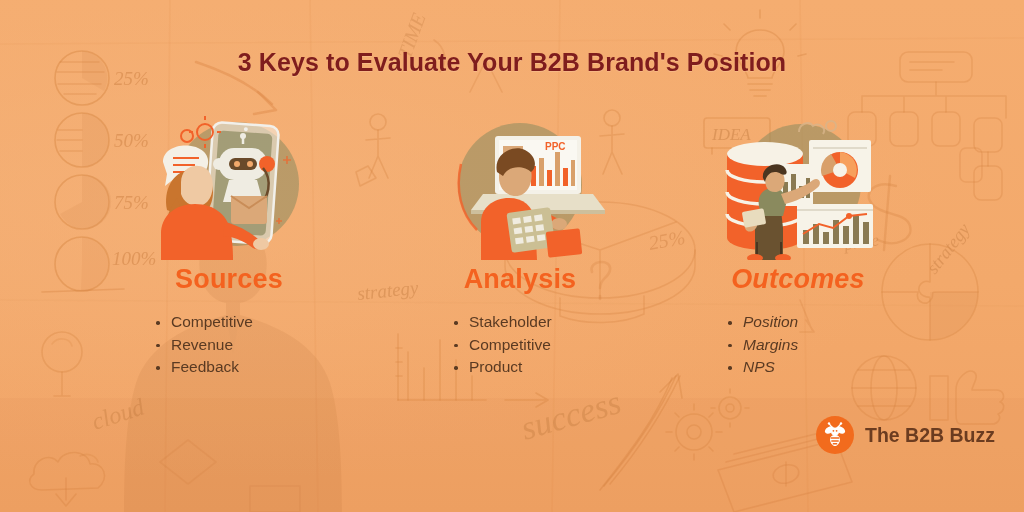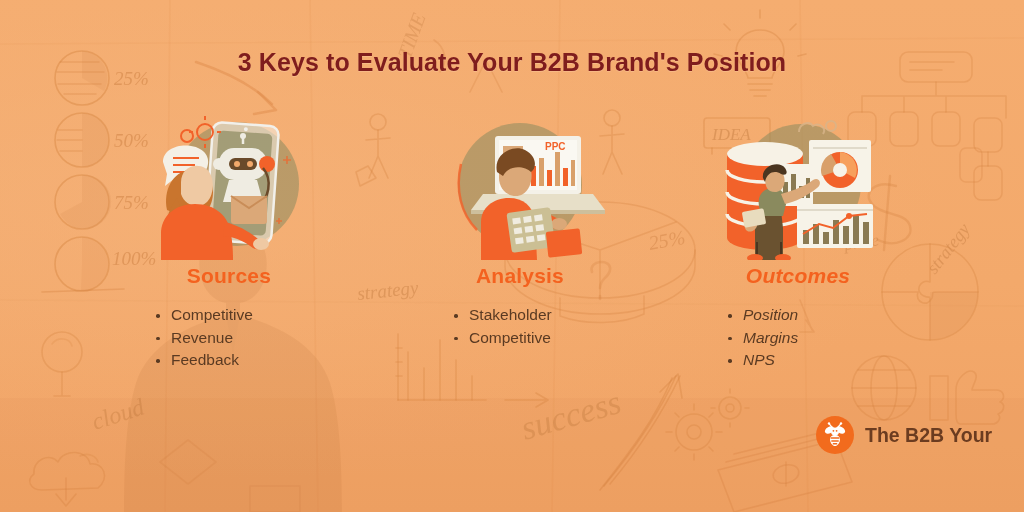--- a/index.html
+++ b/index.html
@@ -46,21 +46,21 @@
   .col { position:absolute; top:110px; width:300px; }
   .col-0 { left:82px; }
   .col-1 { left:370px; }
   .col-2 { left:648px;font-style:italic; }
 
   .art { position:relative; width:190px; height:150px; margin:0 auto; }
   .art svg { display:block; }
 
   .col-heading {
     margin-top:4px; text-align:center;
-    font-size:21px; font-weight:bold; color:#f4621f;
+    font-size:27px; font-weight:bold; color:#f4621f;
     letter-spacing:0.2px;
   }
   .col-0 .col-heading { text-align:center; transform:translateX(-3px); }
 
   .bullets {
     margin:16px 0 0 0; padding:0; list-style:none;
     width:170px;
   }
   .col-0 .bullets { margin-left:72px; }
   .col-1 .bullets { margin-left:82px; }
@@ -419,20 +419,21 @@
             </g>
           </g>
 
           <rect x="122" y="120" width="34" height="26" rx="2" fill="#f2622a" transform="rotate(-6 139 133)"></rect>
         </svg>
       </div>
       <div class="col-heading">Analysis</div>
       <ul class="bullets">
         <li>Stakeholder</li>
         <li>Competitive</li>
+        <li>Product</li>
       </ul>
     </div>
 
     <div class="col col-2">
       <div class="art">
         <svg width="190" height="150" viewBox="0 0 190 150">
           <circle cx="98" cy="74" r="60" fill="#8a8a5e" fill-opacity="0.55"></circle>
 
           <g>
             <ellipse cx="62" cy="128" rx="38" ry="12" fill="#f2622a"></ellipse>
@@ -525,16 +526,16 @@
           <path d="M9.2 16 L16.8 16"></path>
           <path d="M9.8 19 L16.2 19"></path>
           <path d="M11.4 21.8 L14.6 21.8"></path>
         </g>
         <g fill="#f26b1d">
           <circle cx="11.4" cy="8.8" r="0.9"></circle>
             <circle cx="14.6" cy="8.8" r="0.9"></circle>
         </g>
       </svg>
     </div>
-    <div class="logo-text">The B2B Your</div>
+    <div class="logo-text">The B2B Buzz</div>
   </div>
 
 </div>
 
 </body></html>

